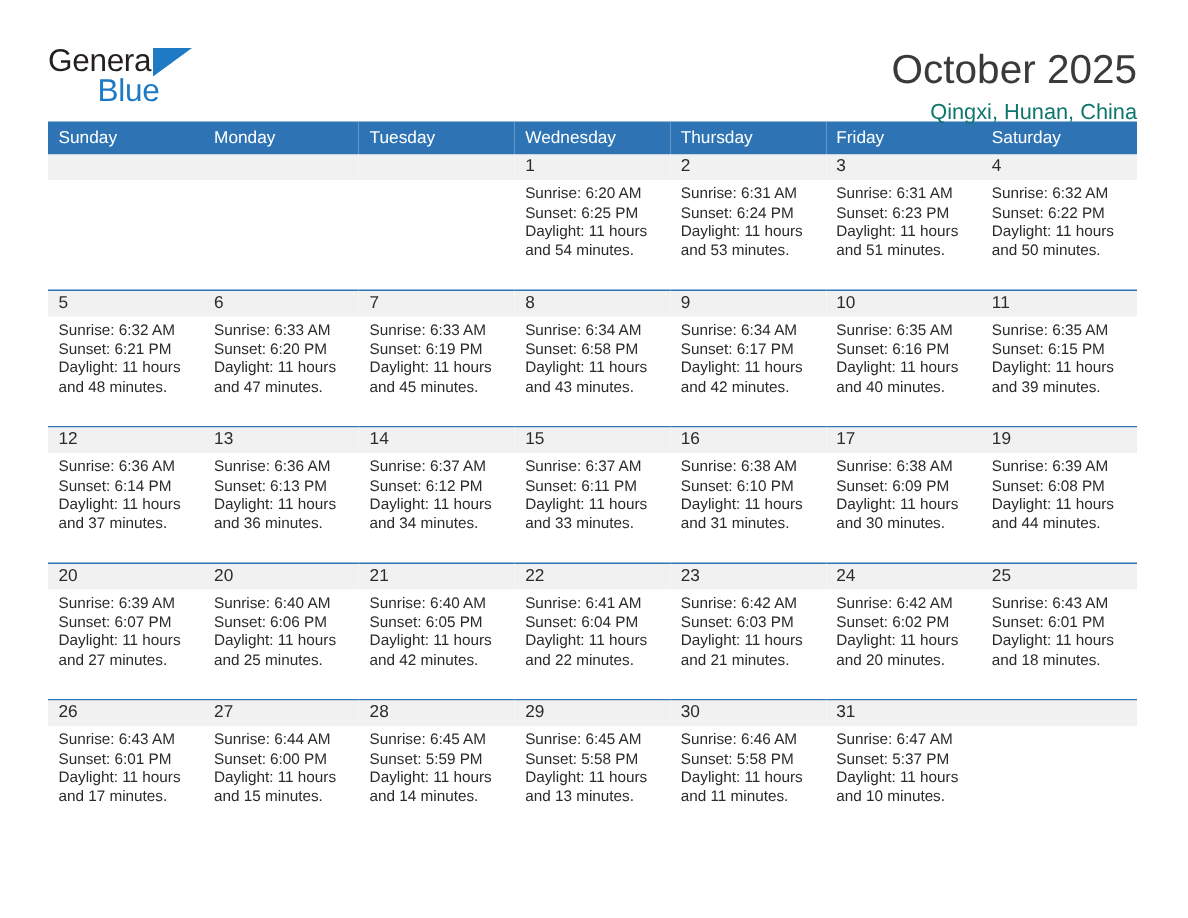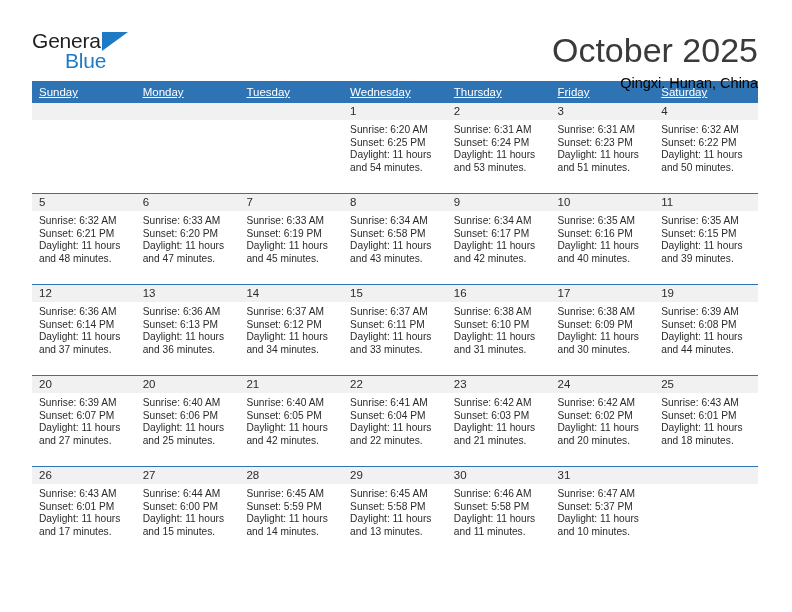--- a/index.html
+++ b/index.html
@@ -62,29 +62,29 @@
     color: #1e7ac4;
     letter-spacing: -0.2px;
     text-align: right;
   }
 
   .titles {
     text-align: right;
     padding-top: 1px;
   }
   .cal-title {
-    font-size: 34px;
+    font-size: 27px;
     color: #3a3a3a;
     line-height: 1.12;
     font-weight: normal;
     margin: 0;
   }
   .cal-sub {
     font-size: 14.5px;
-    color: #000000;
+    color: #0f766e;
     margin: 7px 0 0 0;
     line-height: 1.1;
   }
 
   
   .cal {
     margin: 9px 34px 0 32px;
     border-collapse: collapse;
     table-layout: fixed;
     width: 726px;
@@ -92,21 +92,20 @@
   .cal th {
     background: #2e74b5;
     color: #ffffff;
     font-weight: normal;
     font-size: 11.5px;
     text-align: left;
     padding: 5px 0 5px 7px;
     height: 18px;
     box-sizing: border-box;
     border: 0;
-    text-decoration: underline;
   }
   .cal td {
     vertical-align: top;
     padding: 0;
     border: 0;
     width: 103.7px;
     height: 90px;
     box-sizing: border-box;
   }
   tr.week {

